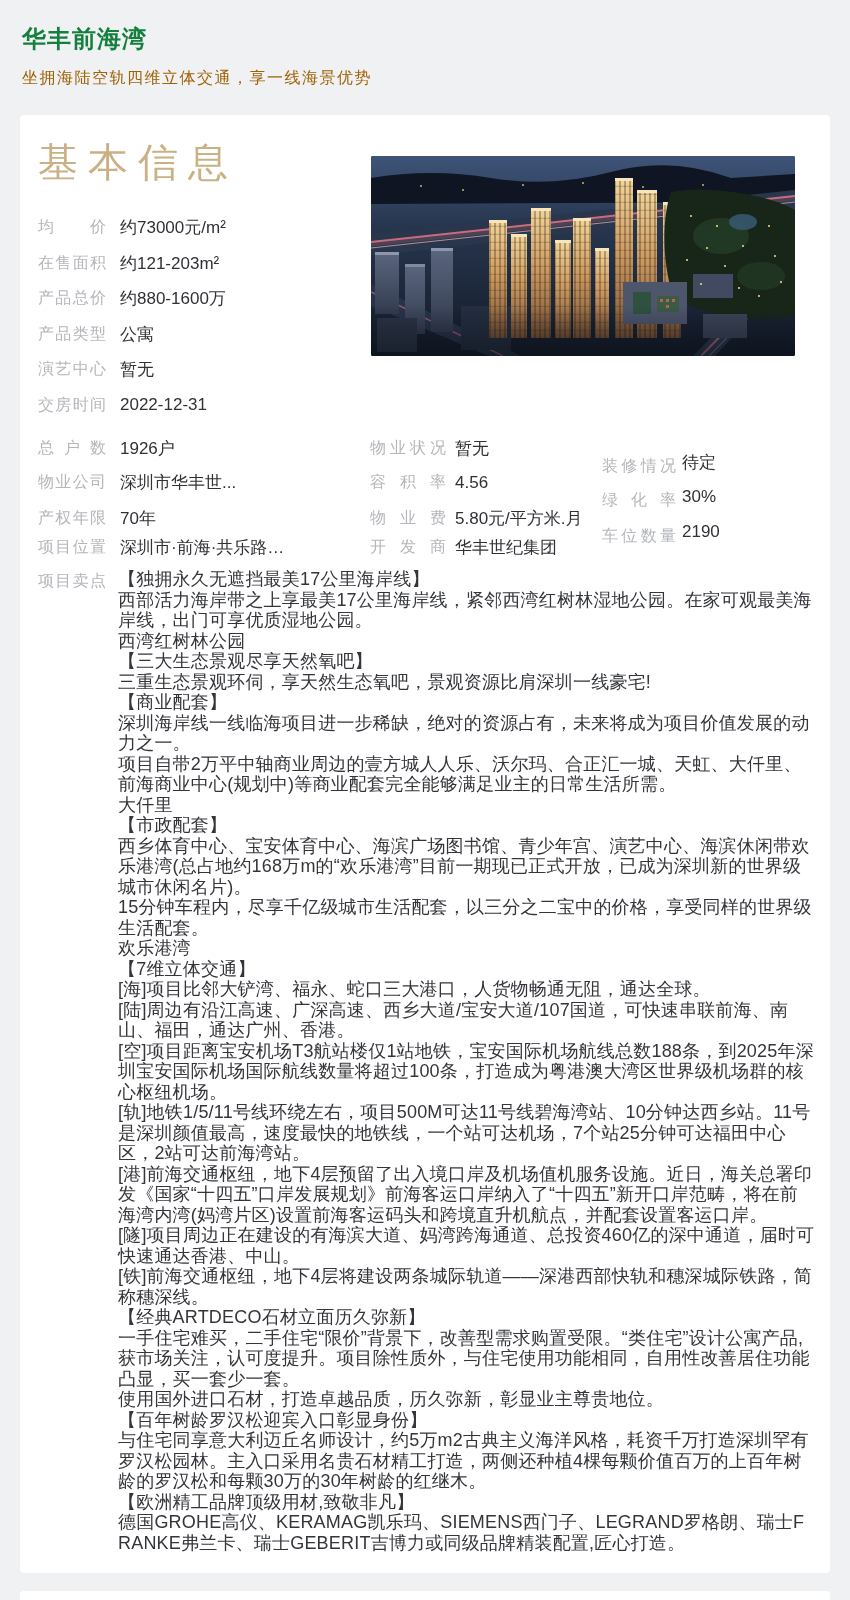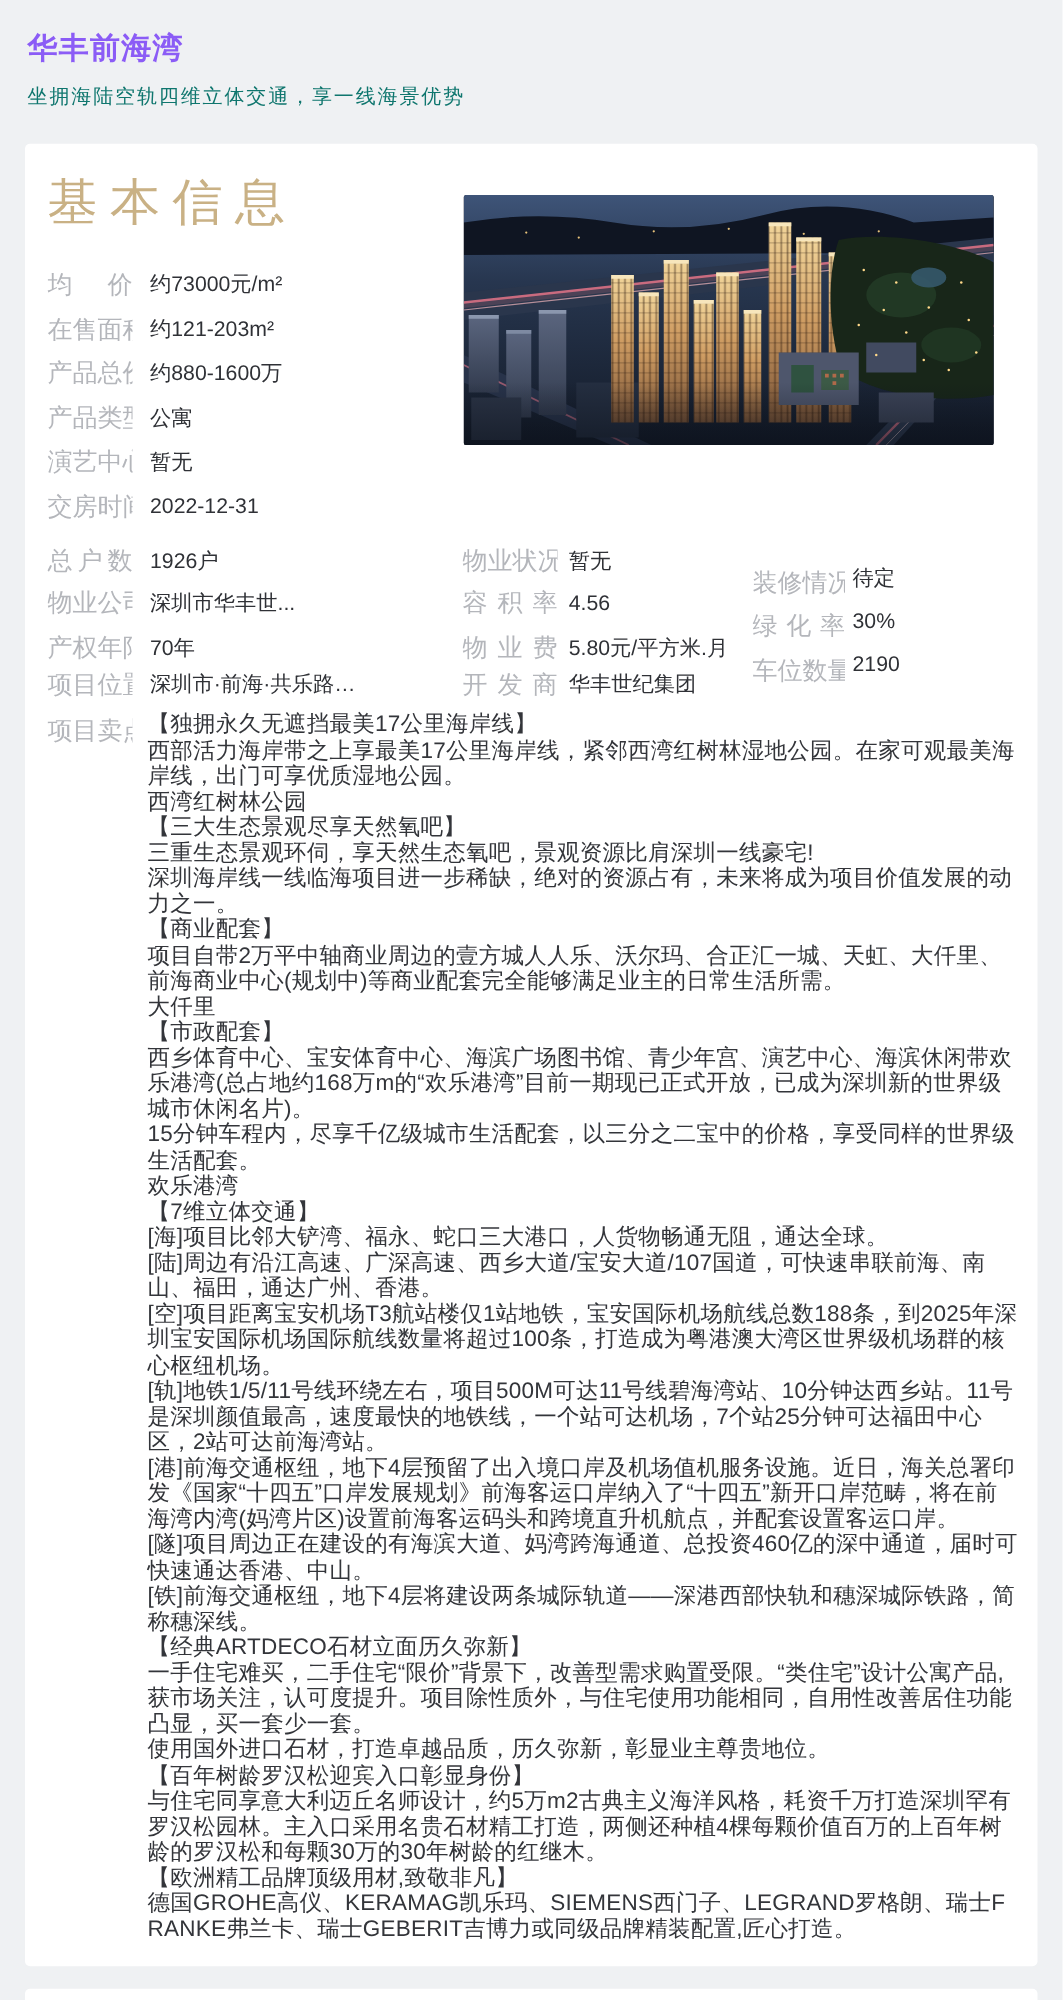--- a/index.html
+++ b/index.html
@@ -3,22 +3,22 @@
 <meta charset="utf-8">
 <style>
   html,body{margin:0;padding:0;}
   body{
     width:850px;height:1600px;overflow:hidden;
     background:#eff1f3;
     font-family:"Liberation Sans", sans-serif;
     -webkit-font-smoothing:antialiased;
   }
   .page-header{padding:24px 22px 0 22px;}
-  .page-title{margin:0;font-size:24px;line-height:30px;color:#8b5cf6;font-weight:700;letter-spacing:1px;font-family:Liberation Serif, serif;}
-  .page-subtitle{margin:13px 0 0 0;font-size:16px;line-height:22px;color:#0f766e;letter-spacing:1.5px;}
+  .page-title{margin:0;font-size:24px;line-height:30px;color:#15803d;font-weight:700;letter-spacing:1px;font-family:Liberation Serif, serif;}
+  .page-subtitle{margin:13px 0 0 0;font-size:16px;line-height:22px;color:#a16207;letter-spacing:1.5px;}
 
   .card{
     position:relative;box-sizing:border-box;
     margin:26px 20px 0 20px;background:#ffffff;border-radius:4px;
     padding:23px 14px 20px 18px;
   }
   .section-heading{
     margin:0;font-size:40px;line-height:48px;font-weight:400;
     color:#c9b185;letter-spacing:10px;
   }
@@ -28,21 +28,21 @@
   }
   .render svg{display:block;}
 
   .info-rows{margin-top:24px;}
   .row{
     display:grid;
     grid-template-columns:68px 264px 76px 156px 74px 1fr;
     align-items:center;height:35.5px;
   }
   .lbl{
-    font-size:20px;color:#b4b6bb;
+    font-size:16px;color:#b4b6bb;
     text-align:justify;text-align-last:justify;
     white-space:nowrap;overflow:hidden;
   }
   .val{font-size:17px;color:#2f3136;white-space:nowrap;}
   .p0l{grid-column:1;}
   .p0v{grid-column:2;padding-left:14px;}
   .p0v.span{grid-column:2 / 7;}
   .p1l{grid-column:3;}
   .p1v{grid-column:4;padding-left:9px;}
   .p2l{grid-column:5;margin-top:36px;}
@@ -250,22 +250,22 @@
       </div>
 
     <div class="sp-row">
       <div class="lbl">项目卖点</div>
       <div class="sp-text" id="sp-text">
           <p>【独拥永久无遮挡最美17公里海岸线】</p>
           <p>西部活力海岸带之上享最美17公里海岸线，紧邻西湾红树林湿地公园。在家可观最美海岸线，出门可享优质湿地公园。</p>
           <p>西湾红树林公园</p>
           <p>【三大生态景观尽享天然氧吧】</p>
           <p>三重生态景观环伺，享天然生态氧吧，景观资源比肩深圳一线豪宅!</p>
+          <p>【商业配套】</p>
           <p>深圳海岸线一线临海项目进一步稀缺，绝对的资源占有，未来将成为项目价值发展的动力之一。</p>
-          <p>【商业配套】</p>
           <p>项目自带2万平中轴商业周边的壹方城人人乐、沃尔玛、合正汇一城、天虹、大仟里、前海商业中心(规划中)等商业配套完全能够满足业主的日常生活所需。</p>
           <p>大仟里</p>
           <p>【市政配套】</p>
           <p>西乡体育中心、宝安体育中心、海滨广场图书馆、青少年宫、演艺中心、海滨休闲带欢乐港湾(总占地约168万m的“欢乐港湾”目前一期现已正式开放，已成为深圳新的世界级城市休闲名片)。</p>
           <p>15分钟车程内，尽享千亿级城市生活配套，以三分之二宝中的价格，享受同样的世界级生活配套。</p>
           <p>欢乐港湾</p>
           <p>【7维立体交通】</p>
           <p>[海]项目比邻大铲湾、福永、蛇口三大港口，人货物畅通无阻，通达全球。</p>
           <p>[陆]周边有沿江高速、广深高速、西乡大道/宝安大道/107国道，可快速串联前海、南山、福田，通达广州、香港。</p>
           <p>[空]项目距离宝安机场T3航站楼仅1站地铁，宝安国际机场航线总数188条，到2025年深圳宝安国际机场国际航线数量将超过100条，打造成为粤港澳大湾区世界级机场群的核心枢纽机场。</p>

